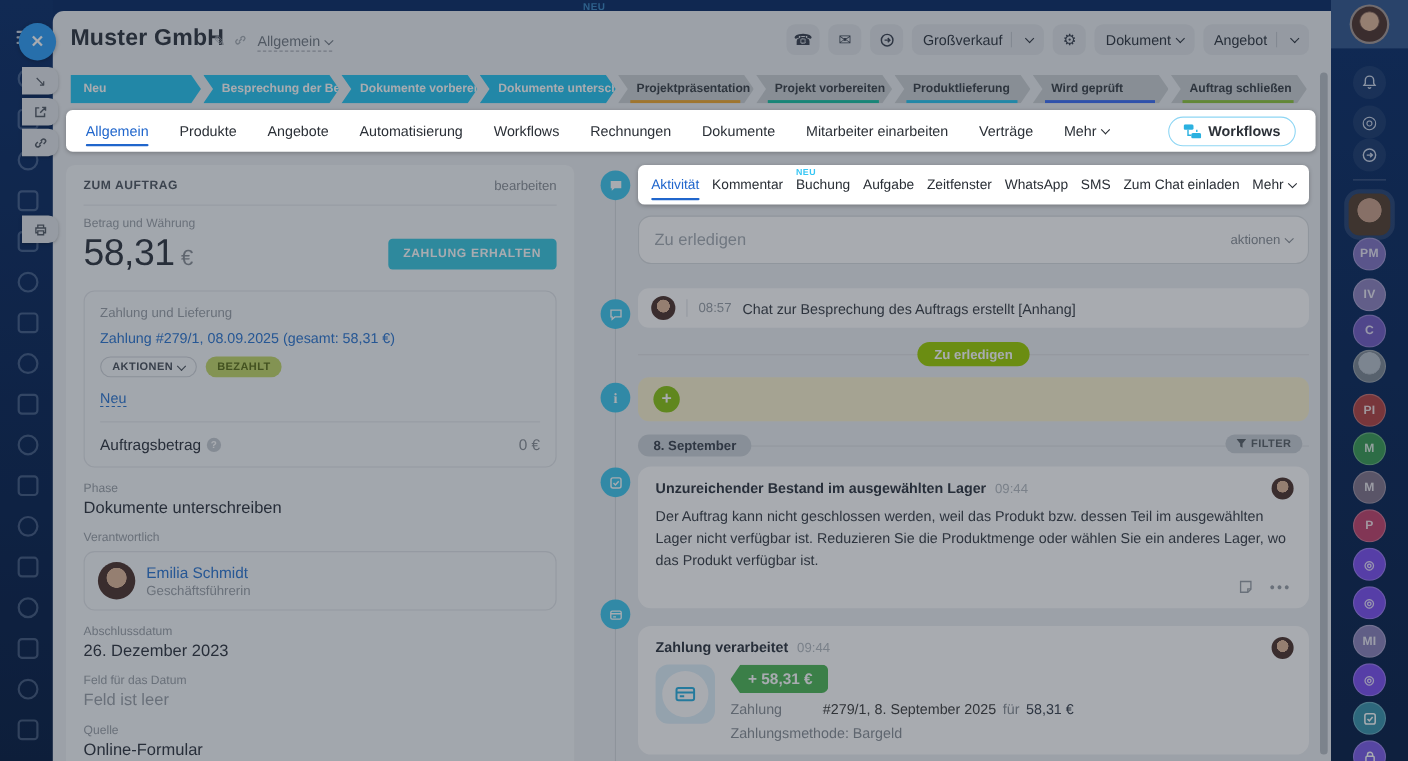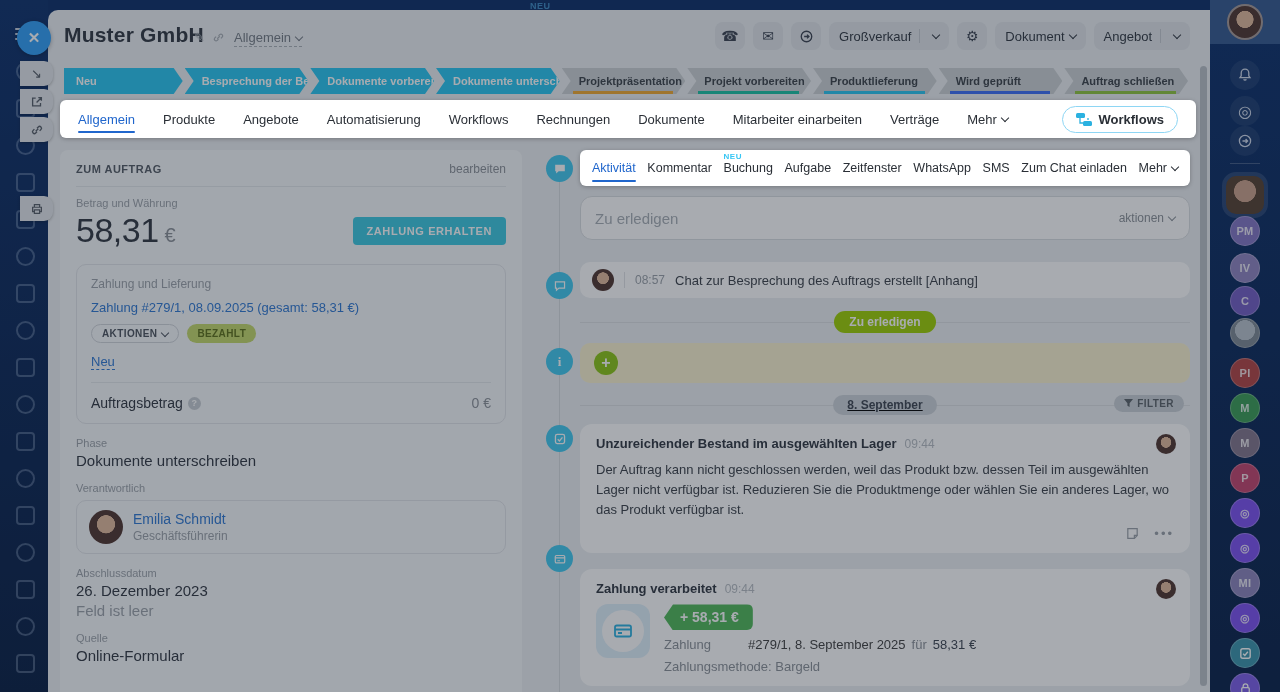--- a/index.html
+++ b/index.html
@@ -128,21 +128,21 @@
 
   .pill-row{margin-top:13px;position:relative;height:22px;display:flex;justify-content:center;align-items:center;}
   .pill-row::before{content:"";position:absolute;left:0;right:0;top:50%;border-top:1px solid #dcdfe2;}
   .todo-pill{position:relative;background:#9dcf00;color:#fff;font-size:12px;font-weight:bold;border-radius:12px;padding:4px 15px;cursor:pointer;}
 
   .hint{margin-top:10px;background:#fbf3cf;border-radius:10px;padding:8px 14px;display:flex;align-items:center;gap:12px;}
   .hint-plus{width:24px;height:24px;border-radius:50%;background:#8bc514;color:#fff;font-size:16px;font-weight:bold;display:flex;align-items:center;justify-content:center;flex:none;cursor:pointer;}
   .hint-title{font-size:13px;font-weight:bold;color:#2f3640;}
   .hint-sub{font-size:12.5px;color:#8d939a;margin-top:3px;}
 
-  .date-row{margin-top:12px;position:relative;height:20px;display:flex;justify-content:center;align-items:center;text-decoration:underline;}
+  .date-row{margin-top:12px;position:relative;height:20px;display:flex;justify-content:flex-start;align-items:center;}
   .date-row::before{content:"";position:absolute;left:0;right:0;top:50%;border-top:1px solid #dcdfe2;}
   .date-pill{position:relative;background:#ccd2d8;color:#3c4450;font-size:12px;font-weight:bold;border-radius:11px;padding:3px 14px;}
   .filter-btn{position:absolute;right:6px;top:0;background:#c9cfd5;border-radius:11px;padding:3px 10px;font-size:10px;font-weight:bold;
     color:#5a6268;letter-spacing:.4px;display:flex;align-items:center;gap:4px;cursor:pointer;}
   .filter-btn svg{width:9px;height:9px;}
 
   .tl-card{margin-top:9px;background:#fff;border-radius:12px;padding:12px 16px;position:relative;}
   .tc-head{display:flex;align-items:baseline;gap:8px;}
   .tc-title{font-size:13px;font-weight:bold;color:#2f3640;}
   .tc-time{font-size:12px;color:#b6bcc2;}
@@ -339,20 +339,21 @@
         <div class="pc-avatar"></div>
         <div>
           <div class="pc-name">Emilia Schmidt</div>
           <div class="pc-role">Geschäftsführerin</div>
         </div>
       </div>
 
       <div class="f-label">Abschlussdatum</div>
       <div class="f-value">26. Dezember 2023</div>
 
+      <div class="f-label">Feld für das Datum</div>
       <div class="f-value muted">Feld ist leer</div>
 
       <div class="f-label">Quelle</div>
       <div class="f-value">Online-Formular</div>
 
     </div>
 
     <div class="rightcol">
       <div class="tl-line"></div>
 

